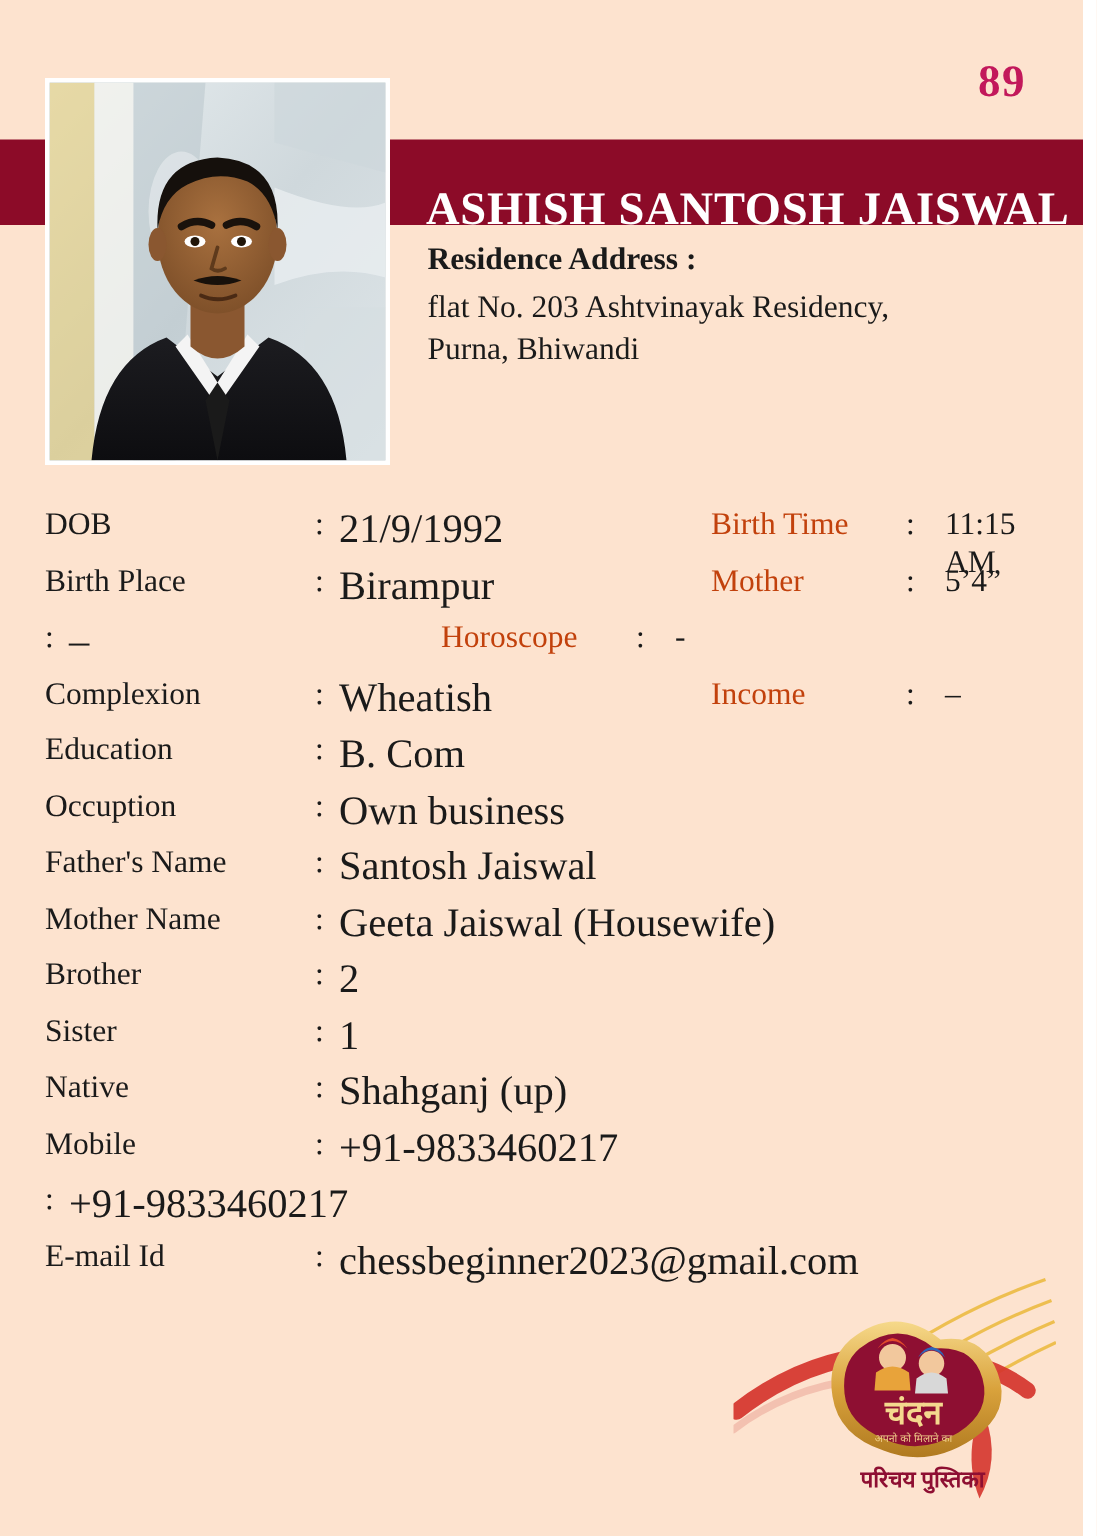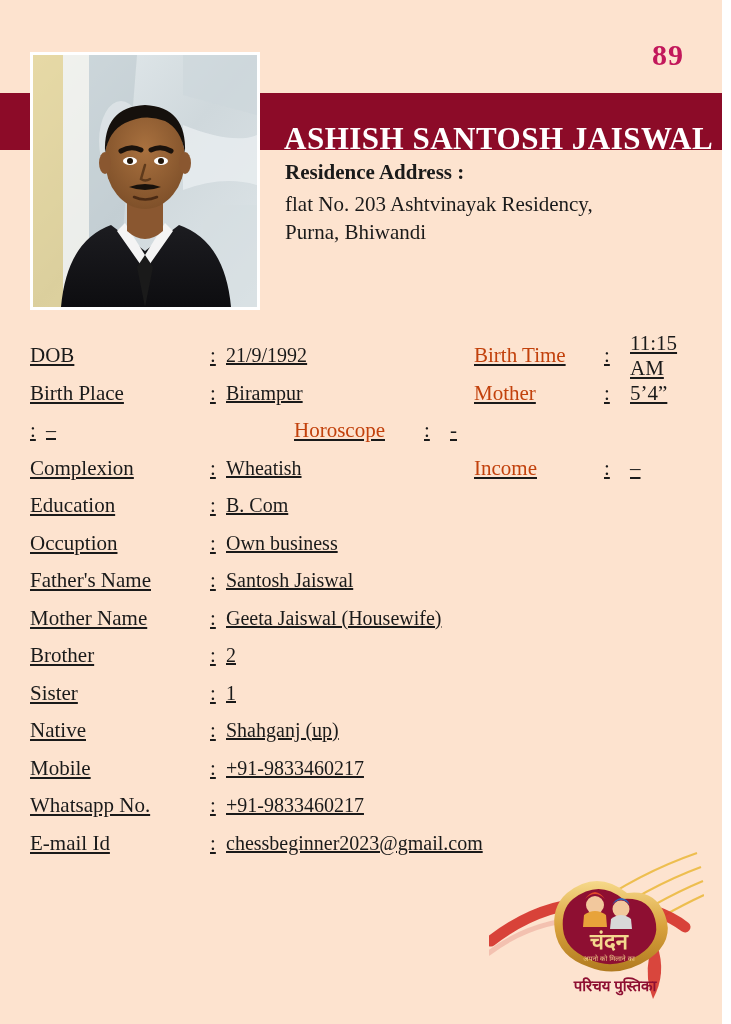--- a/index.html
+++ b/index.html
@@ -88,43 +88,42 @@
   }
   
   .details {
     position: absolute;
     left: 30px;
     top: 337px;
     width: 671px;
   }
   .row {
     display: flex;
-    align-items: center;
+    align-items: flex-start;
     height: 37.5px;
     font-size: 21px;
     color: #1a1a1a;
-    text-decoration: underline;
   }
   .lbl {
     width: 180px;
     flex: 0 0 180px;
     font-family: "Liberation Serif", serif;
     font-size: 21px;
     color: #1a1a1a;
   }
   .colon {
     width: 16px;
     flex: 0 0 16px;
     font-family: "Liberation Serif", serif;
     font-size: 21px;
   }
   .val {
     flex: 0 0 auto;
     font-family: "Liberation Serif", serif;
-    font-size: 20px;
+    font-size: 27px;
     color: #1a1a1a;
     min-width: 200px;
   }
   .rlbl {
     width: 130px;
     flex: 0 0 130px;
     font-family: "Liberation Serif", serif;
     font-size: 21px;
     color: #c2410c;
     margin-left: 48px;
@@ -304,21 +303,20 @@
       <div class="val"> Shahganj (up)</div>
     </div>
 
     <div class="row">
       <div class="lbl">Mobile</div>
       <div class="colon">:</div>
       <div class="val">+91-9833460217</div>
     </div>
 
     <div class="row">
-      <div class="lbl">Whatsapp No.</div>
       <div class="colon">:</div>
       <div class="val">+91-9833460217</div>
     </div>
 
     <div class="row">
       <div class="lbl">E-mail Id</div>
       <div class="colon">:</div>
       <div class="val">chessbeginner2023@gmail.com</div>
     </div>
 

